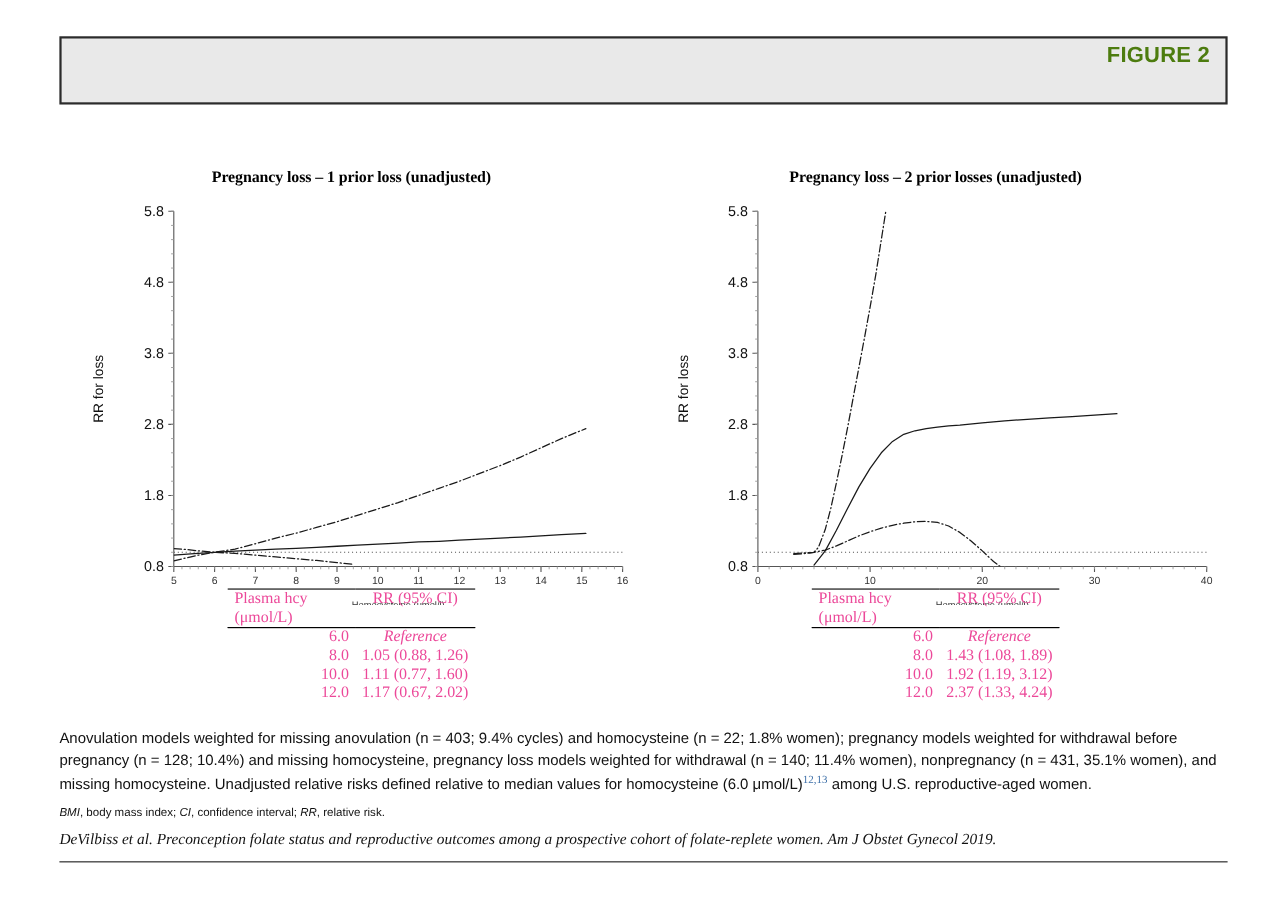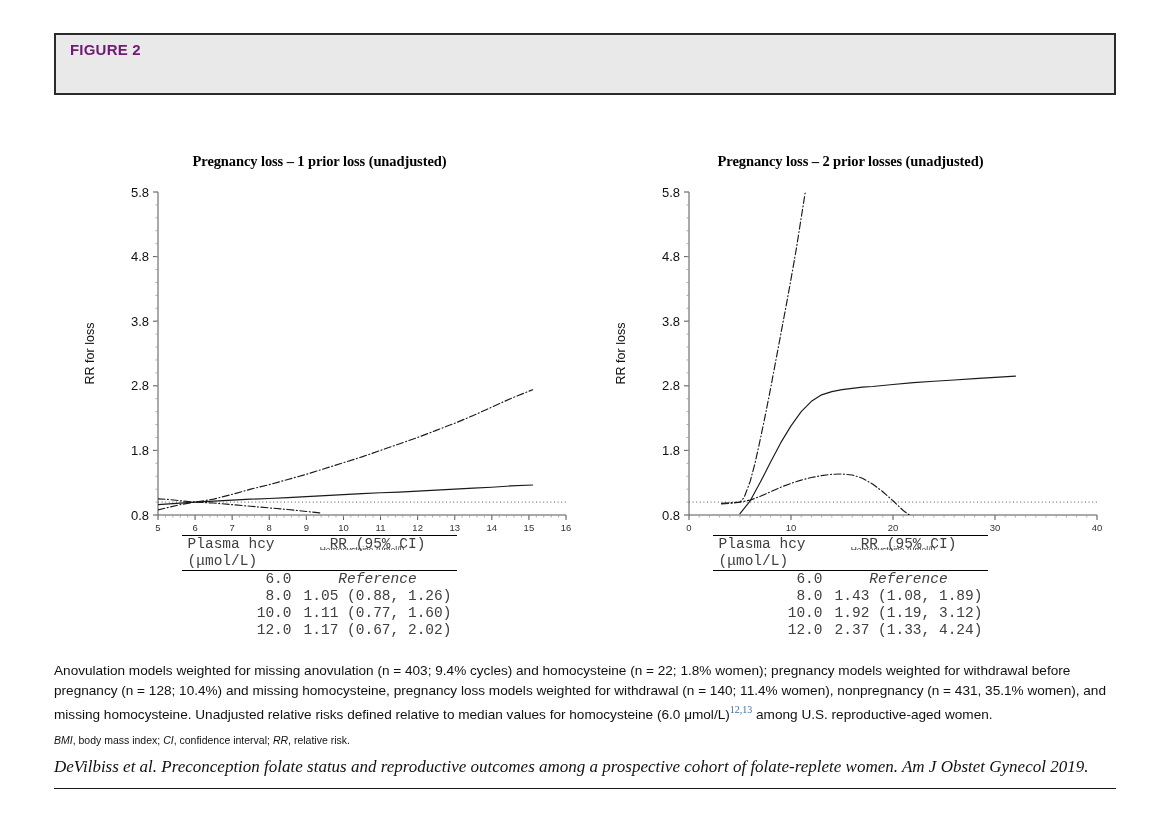--- a/index.html
+++ b/index.html
@@ -1,49 +1,49 @@
 <!DOCTYPE html>
 <html><head>
 <meta charset="utf-8">
 <style>
   html,body{margin:0;padding:0;background:#fff;}
   body{width:1168px;height:817px;font-family:"Liberation Sans",sans-serif;color:#000;overflow:hidden;}
   .figure-frame{position:absolute;left:54px;top:33px;width:1062px;height:760px;}
   .fig-header{border:2px solid #2b2b2b;background:#e9e9e9;padding:6px 14px 8px 14px;box-sizing:border-box;height:62px;}
-  .fig-label{color:#701a75;font-size:15px;font-weight:bold;letter-spacing:.2px;line-height:18px;}
+  .fig-label{color:#4d7c0f;font-size:20px;font-weight:bold;letter-spacing:.2px;line-height:18px;text-align:right;}
   .fig-title{color:#000;font-size:16.5px;font-weight:bold;line-height:20px;margin-top:3px;
              font-family:"Liberation Sans",sans-serif;}
   .panels{position:relative;width:1062px;height:560px;}
   .panel{position:absolute;top:0;width:531px;height:560px;margin-top:44px;}
   .panel.left{left:0;}
   .panel.right{left:531px;}
   .panel-title{text-align:center;font-family:"Liberation Serif",serif;font-weight:bold;font-size:14.5px;
                margin:0;padding-top:14px;letter-spacing:-0.1px;}
   .chart-wrap{width:531px;height:390px;}
   svg.chart{display:block;}
   .axlabel{font-family:"Liberation Sans",sans-serif;font-size:8.5px;fill:#333;}
   .ticklabel{font-family:"Liberation Sans",sans-serif;font-size:9.5px;fill:#333;}
   .ytick{font-family:"Liberation Sans",sans-serif;font-size:13px;fill:#111;}
   .yaxis-title{font-family:"Liberation Sans",sans-serif;font-size:12.5px;fill:#111;}
   .notadj{font-family:"Liberation Sans",sans-serif;font-size:8.5px;fill:#333;}
-  .tbl{font-family:Liberation Mono, monospace;font-size:14.5px;color:#404040;border-collapse:collapse;}
+  .tbl{font-family:Liberation Serif, serif;font-size:14.5px;color:#ec4899;border-collapse:collapse;}
   .tbl-holder{position:absolute;top:396px;width:531px;display:flex;justify-content:center;}
   .tbl td,.tbl th{padding:0 6px;line-height:17px;}
   .tbl .num{text-align:right;width:104px;white-space:nowrap;}
   .tbl .val{text-align:center;white-space:nowrap;}
   .tbl thead th{text-align:left;font-weight:normal;vertical-align:top;}
   .rule-top{border-top:1.4px solid #000;}
   .rule-mid{border-bottom:1.4px solid #000;}
   .ref-italic{font-style:italic;}
   .foot{font-family:"Liberation Sans",sans-serif;font-size:13.6px;line-height:19.5px;color:#111;
         margin-top:6px;width:1060px;}
   .foot sup{font-size:10px;color:#3d6fa8;vertical-align:super;font-family:Liberation Serif, serif;}
   .abbrev{font-family:"Liberation Sans",sans-serif;font-size:10.5px;color:#111;margin-top:9px;line-height:14px;}
   .abbrev i{}
-  .cite{font-family:"Liberation Serif",serif;font-style:italic;font-size:17px;color:#111;margin-top:10px;}
+  .cite{font-family:"Liberation Serif",serif;font-style:italic;font-size:14px;color:#111;margin-top:10px;}
   .bottom-rule{border-top:1.6px solid #1a1a1a;width:1062px;margin-top:11px;}
 </style>
 </head>
 <body>
 
 <div class="figure-frame">
 
   <div class="fig-header">
     <div class="fig-label">FIGURE 2</div>
   </div>

